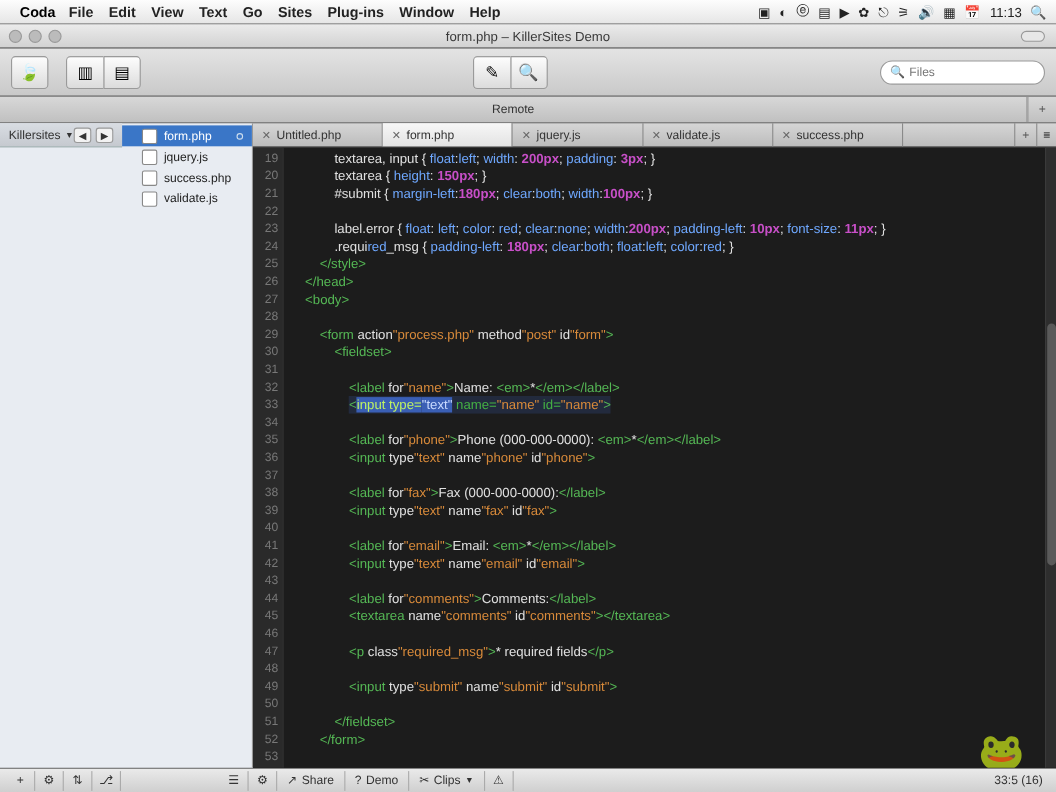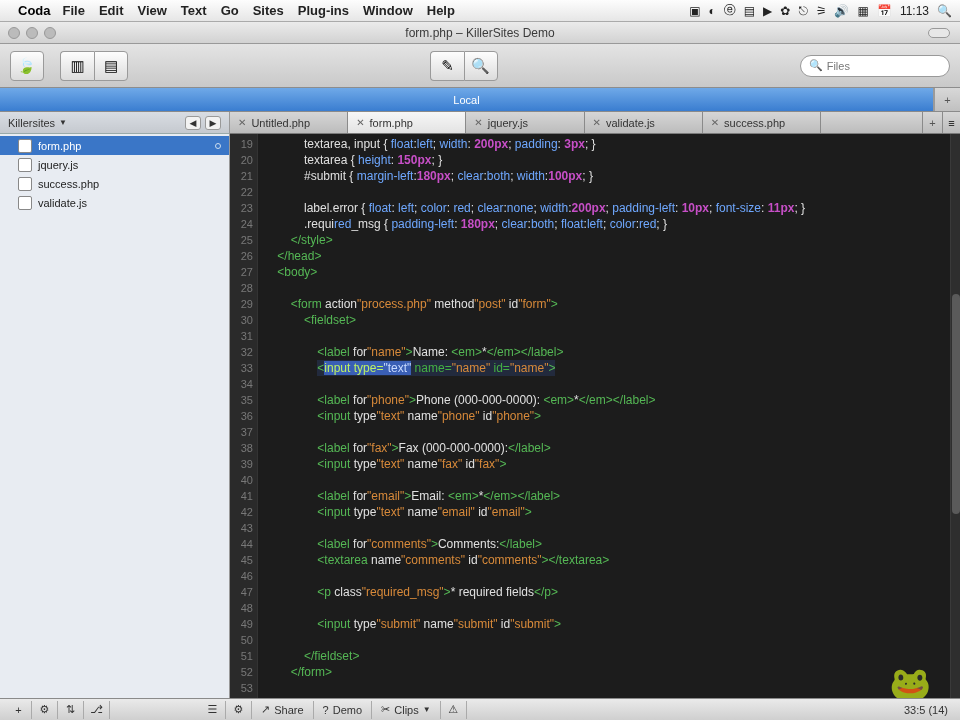--- a/index.html
+++ b/index.html
@@ -29,21 +29,21 @@
 .toolbar .seg .tbtn:first-child{ border-radius:4px 0 0 4px;}
 .toolbar .seg .tbtn:last-child{ border-radius:0 4px 4px 0; border-right:1px solid #9a9a9a;}
 
 .tabrow1 { height: 24px; background: linear-gradient(#d8d8d8,#c0c0c0); display: flex; border-bottom: 1px solid #8a8a8a; font-size: 11px; }
 .tabrow1 .tab { flex:1; display:flex; align-items:center; justify-content:center; border-right:1px solid #9a9a9a; color:#333;}
 .tabrow1 .tab.active { background: linear-gradient(#6fa9e8,#3a7dd0); color:#fff; }
 .tabrow1 .add { width:26px; display:flex; align-items:center; justify-content:center; border-left:1px solid #9a9a9a; color:#555;}
 
 .main { display:flex; height: 586px; }
 
-.sidebar { width: 230px; background: #e8ecf2; border-right:1px solid #999; display:flex; flex-direction:column; }
+.sidebar { width: 230px; background: #e8ecf2; border-right:1px solid #999; display:flex; flex-direction:row; }
 .sidehead { height:22px; background: linear-gradient(#d9dde3,#c5c9cf); border-bottom:1px solid #9aa; display:flex; align-items:center; padding:0 8px; font-size:11px; color:#333;}
 .sidehead .nav { margin-left:auto; display:flex; gap:4px; }
 .sidehead .navb { width:16px; height:14px; background:#f2f2f2; border:1px solid #999; border-radius:3px; display:flex; align-items:center; justify-content:center; font-size:9px;}
 .files { flex:1; padding:2px 0; }
 .frow { height:19px; display:flex; align-items:center; padding-left:18px; font-size:11px; color:#222; }
 .frow.sel { background:#3a76c7; color:#fff; border-radius:0; }
 .frow .dot { width:6px; height:6px; border:1px solid #888; border-radius:50%; margin-left:auto; margin-right:8px; }
 .frow.sel .dot { border-color:#cde; }
 .ficon { width:14px; height:14px; margin-right:6px; display:inline-block; background:#fff; border:1px solid #888; border-radius:2px; }
 
@@ -128,22 +128,22 @@
     <div class="tbtn">🔍</div>
   </div>
   <div class="spacer"></div>
   <div class="searchwrap">
     <span>🔍</span>
     <span>Files</span>
   </div>
 </div>
 
 <div class="tabrow1">
-  <div class="tab active">
-      <span>Local</span>
+  <div class="tab">
+      <span>Remote</span>
     </div>
   <div class="add">+</div>
 </div>
 
 <div class="main">
 
   <div class="sidebar">
     <div class="sidehead">
       <span>Killersites</span>
       <span style="margin-left:4px;font-size:8px;">▼</span>
@@ -303,14 +303,14 @@
       <span>?</span>
       <span>Demo</span>
     </div>
   <div class="bbtn">
       <span>✂</span>
       <span>Clips</span>
       <span style="font-size:8px;">▼</span>
     </div>
   <div class="bb">⚠</div>
   <div class="spacer"></div>
-  <span style="margin-right:6px;">33:5 (14)</span>
+  <span style="margin-right:6px;">33:5 (16)</span>
 </div>
 
 </body></html>

